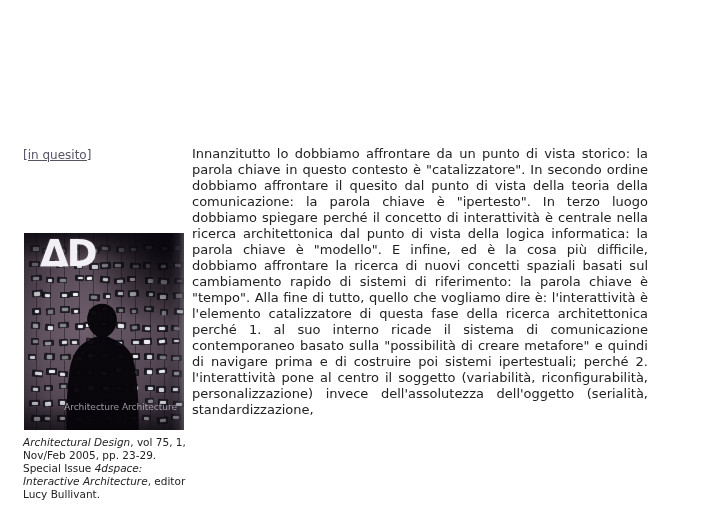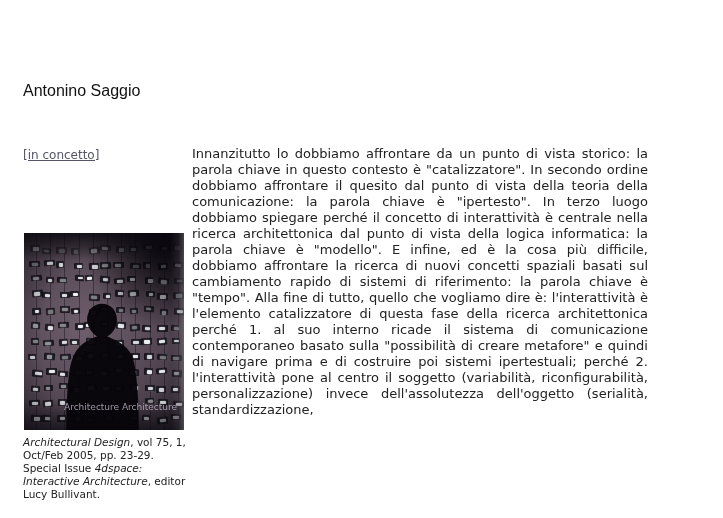--- a/index.html
+++ b/index.html
@@ -122,23 +122,22 @@
     text-align: justify;
   }
   .article-body p { margin: 0 0 20px 0; }
 </style>
 </head>
 <body>
 
 <div class="page">
 
 
-  <div class="author">Antonino Saggio</div>
-
-  <a href="#" class="english-link">[in concetto]</a>
+
+  <a href="#" class="english-link">[in quesito]</a>
 
   <figure class="cover" style="margin:0">
     <div class="wires"></div>
     <div style="position:absolute;inset:0;">
         <div class="win" style="left: 6.48528px; top: 12.1971px; width: 9.89802px; height: 7.47418px; transform: rotate(2.06623deg); opacity: 0.6;">
           <div class="bulb" style="left: 3.23979px; top: 2.41533px; width: 5.44391px; height: 3.73709px; background: rgb(225, 227, 231);"></div>
         </div>
         <div class="win" style="left: 18.0728px; top: 14.9895px; width: 8.73372px; height: 5.88671px; transform: rotate(5.91312deg); opacity: 0.6;">
           <div class="bulb" style="left: 2.26813px; top: 1.53025px; width: 4.80355px; height: 2.94335px; background: rgb(123, 125, 129);"></div>
         </div>
@@ -542,22 +541,23 @@
         C 91 107, 99 111, 104 117
         C 109 123, 111 131, 112 141
         C 114 156, 115 176, 115 198
         L 42 198
         C 42 176, 43 156, 45 141
         C 46 131, 49 122, 54 116
         C 59 110, 67 106, 73 104
         C 68 101, 63 94, 63 87
         C 63 78, 69 71, 78 71 Z"></path>
     </svg>
+    <div class="ad-logo">ΔD</div>
     <div class="cover-subtitle">Architecture Architecture</div>
   </figure>
 
-  <figcaption class="caption"><em>Architectural Design</em><span>, vol 75, 1, Oct/Feb 2005, pp. 23-29. Special Issue </span><em>4dspace: Interactive Architecture</em><span>, editor Lucy Bullivant.</span></figcaption>
+  <figcaption class="caption"><em>Architectural Design</em><span>, vol 75, 1, Nov/Feb 2005, pp. 23-29. Special Issue </span><em>4dspace: Interactive Architecture</em><span>, editor Lucy Bullivant.</span></figcaption>
 
   <div class="article-body">
     <p>Innanzitutto lo dobbiamo affrontare da un punto di vista storico: la parola chiave in questo contesto è "catalizzatore". In secondo ordine dobbiamo affrontare il quesito dal punto di vista della teoria della comunicazione: la parola chiave è "ipertesto". In terzo luogo dobbiamo spiegare perché il concetto di interattività è centrale nella ricerca architettonica dal punto di vista della logica informatica: la parola chiave è "modello". E infine, ed è la cosa più difficile, dobbiamo affrontare la ricerca di nuovi concetti spaziali basati sul cambiamento rapido di sistemi di riferimento: la parola chiave è "tempo". Alla fine di tutto, quello che vogliamo dire è: l'interattività è l'elemento catalizzatore di questa fase della ricerca architettonica perché 1. al suo interno ricade il sistema di comunicazione contemporaneo basato sulla "possibilità di creare metafore" e quindi di navigare prima e di costruire poi sistemi ipertestuali; perché 2. l'interattività pone al centro il soggetto (variabilità, riconfigurabilità, personalizzazione) invece dell'assolutezza dell'oggetto (serialità, standardizzazione,</p>
   </div>
 
 </div>
 
 </body></html>

